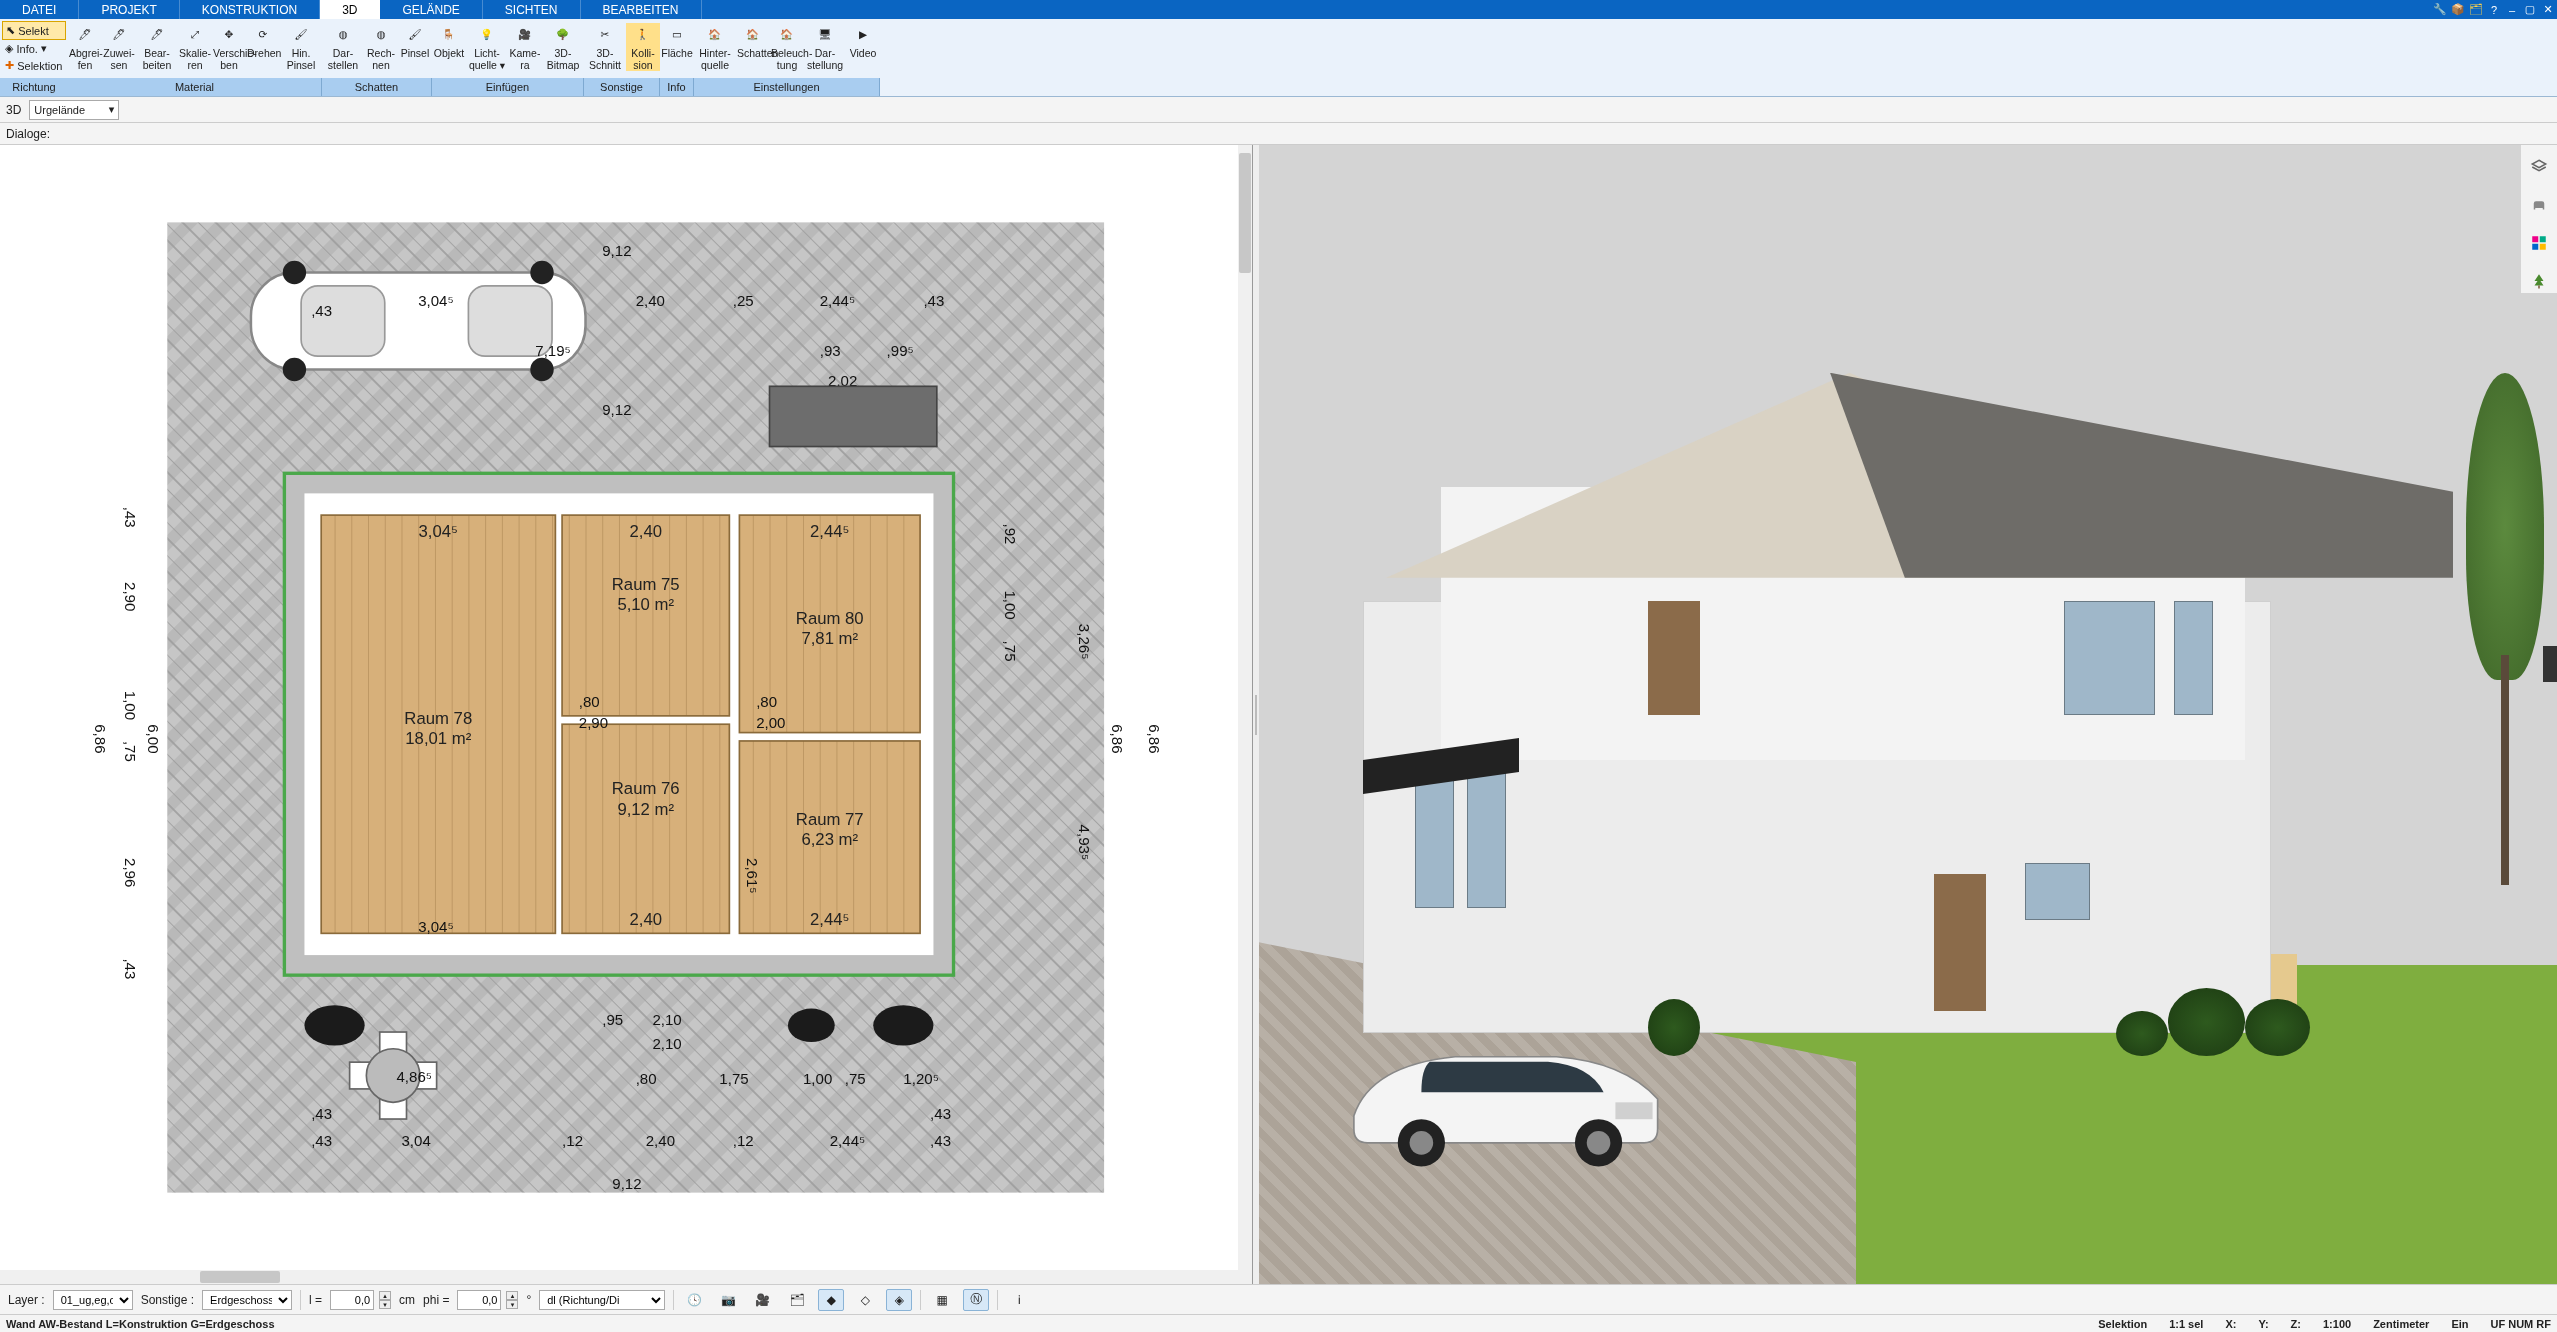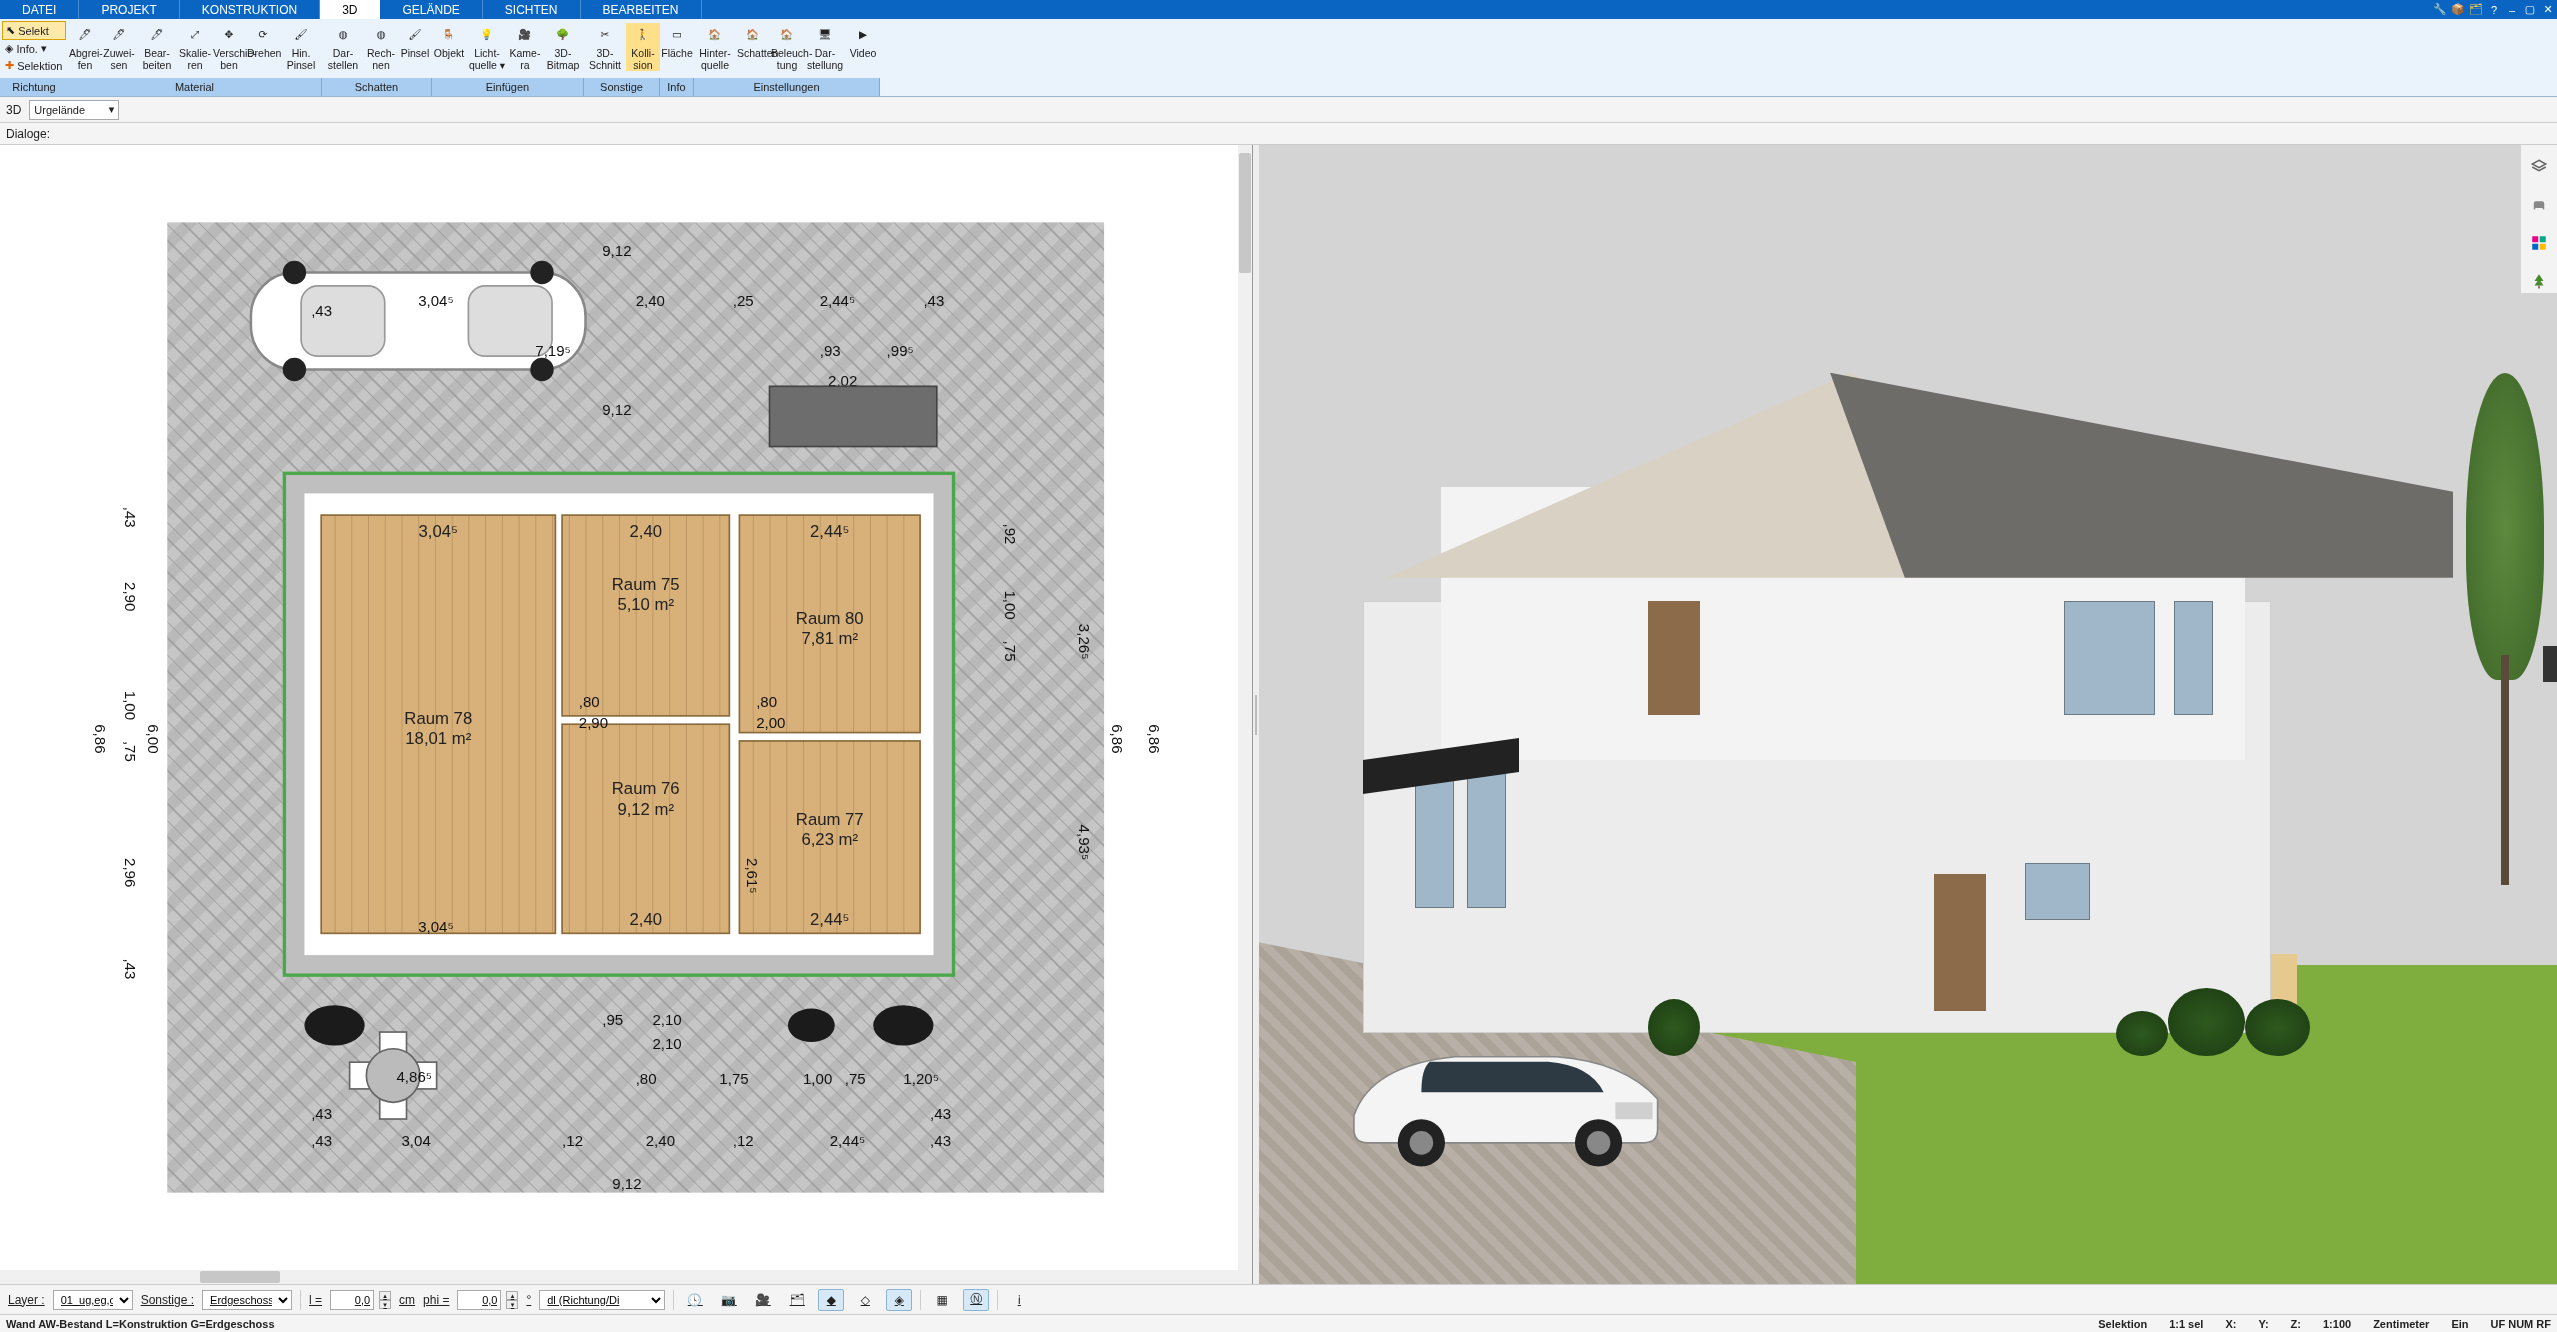--- a/index.html
+++ b/index.html
@@ -116,21 +116,21 @@
 
 
 .right-tools { position:absolute; right:0; top:0; width:36px; background:#f3f3f3;
   display:flex; flex-direction:column; align-items:center; gap:14px; padding-top:10px;}
 .right-tools .t { width:24px;height:24px; display:flex;align-items:center;justify-content:center; cursor:pointer;}
 .right-handle{ position:absolute; right:0; top:44%; width:14px; height:36px; background:#333;}
 
 
 .cmdbar {
   height: 30px; background:#f4f4f4; border-top:1px solid #ccc;
-  display:flex; align-items:center; gap:8px; padding:0 8px; font-size:12px;text-decoration:underline;
+  display:flex; align-items:center; gap:8px; padding:0 8px; font-size:12px;
 }
 .cmdbar label{font-size:12px;}
 .cmdbar select,.cmdbar input{height:20px; border:1px solid #aaa; font-size:11px; padding:0 3px; background:#fff;}
 .cmdbar input.num{width:44px; text-align:right;}
 .cmdbar .spin{display:flex; flex-direction:column; margin-left:-3px;}
 .cmdbar .spin div{width:12px;height:9px;border:1px solid #aaa;background:#eee;font-size:7px;line-height:7px;text-align:center;cursor:pointer;}
 .cmdbar .sep{width:1px;height:20px;background:#ccc;}
 .cmdbar .ico-btn{width:26px;height:22px;border:1px solid transparent;display:flex;align-items:center;justify-content:center;cursor:pointer;border-radius:2px;}
 .cmdbar .ico-btn.on{background:#d7e8f7;border-color:#8ab3d6;}
 

